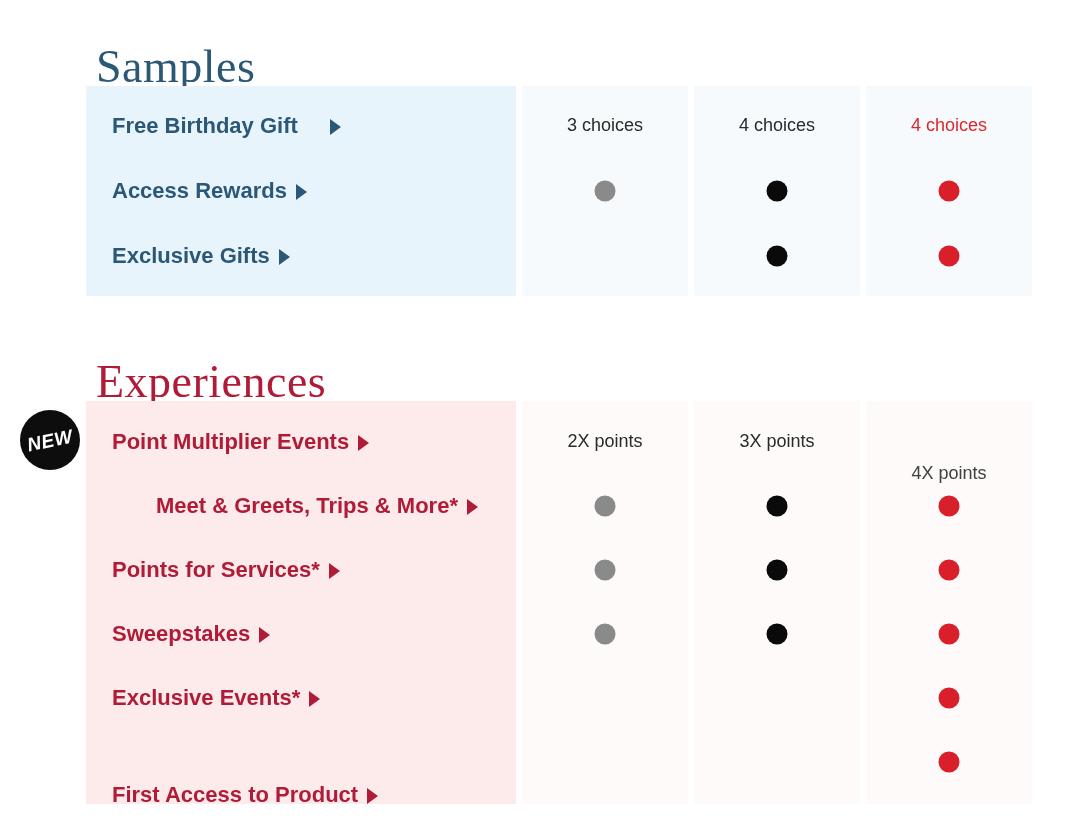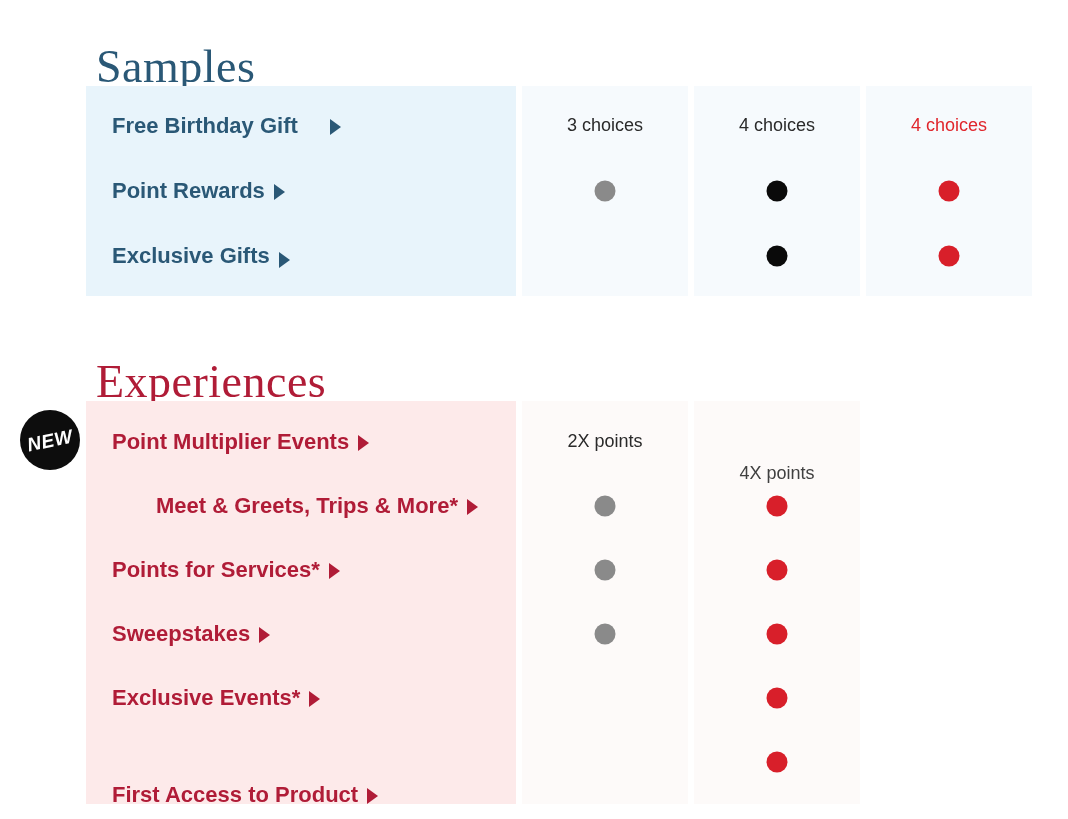--- a/index.html
+++ b/index.html
@@ -152,24 +152,24 @@
 
   <h2 class="section-heading" id="samples-heading">Samples</h2>
 
   <div class="table" id="samples-table">
       <div class="label-col">
         <div class="row-label" style="top: 40px; transform: translateY(-50%); gap: 32px;">
           <span>Free Birthday Gift</span>
           <span class="caret"></span>
         </div>
         <div class="row-label" style="top: 105px; transform: translateY(-50%);">
-          <span>Point Rewards</span>
-          <span class="caret"></span>
-        </div>
-        <div class="row-label" style="top: 170px; transform: translateY(-50%); align-items: flex-end;">
+          <span>Access Rewards</span>
+          <span class="caret"></span>
+        </div>
+        <div class="row-label" style="top: 170px; transform: translateY(-50%);">
           <span>Exclusive Gifts</span>
           <span class="caret"></span>
         </div>
       </div>
       <div class="data-col">
         <div class="col-header" style="top: 30px; color: rgb(42, 42, 42);">3 choices</div>
         <span class="dot" style="top: 105px; background: rgb(138, 138, 138);"></span>
       </div>
       <div class="data-col">
         <div class="col-header" style="top: 30px; color: rgb(42, 42, 42);">4 choices</div>
@@ -214,20 +214,26 @@
         <div class="row-label" style="top: 361px; transform: translateY(-50%); margin-top: 33px;">
           <span>First Access to Product</span>
           <span class="caret"></span>
         </div>
       </div>
       <div class="data-col">
         <div class="col-header" style="top: 31px; color: rgb(42, 42, 42);">2X points</div>
         <span class="dot" style="top: 105px; background: rgb(138, 138, 138);"></span>
         <span class="dot" style="top: 169px; background: rgb(138, 138, 138);"></span>
         <span class="dot" style="top: 233px; background: rgb(138, 138, 138);"></span>
+      </div>
+      <div class="data-col">
+        <div class="col-header" style="top: 31px; color: rgb(42, 42, 42);">3X points</div>
+        <span class="dot" style="top: 105px; background: rgb(10, 10, 10);"></span>
+        <span class="dot" style="top: 169px; background: rgb(10, 10, 10);"></span>
+        <span class="dot" style="top: 233px; background: rgb(10, 10, 10);"></span>
       </div>
       <div class="data-col">
         <div class="col-header" style="top: 31px; color: #404040; margin-top: 32px;">4X points</div>
         <span class="dot" style="top: 105px; background: rgb(216, 31, 42);"></span>
         <span class="dot" style="top: 169px; background: rgb(216, 31, 42);"></span>
         <span class="dot" style="top: 233px; background: rgb(216, 31, 42);"></span>
         <span class="dot" style="top: 297px; background: rgb(216, 31, 42);"></span>
         <span class="dot" style="top: 361px; background: rgb(216, 31, 42);"></span>
       </div>
     </div>

